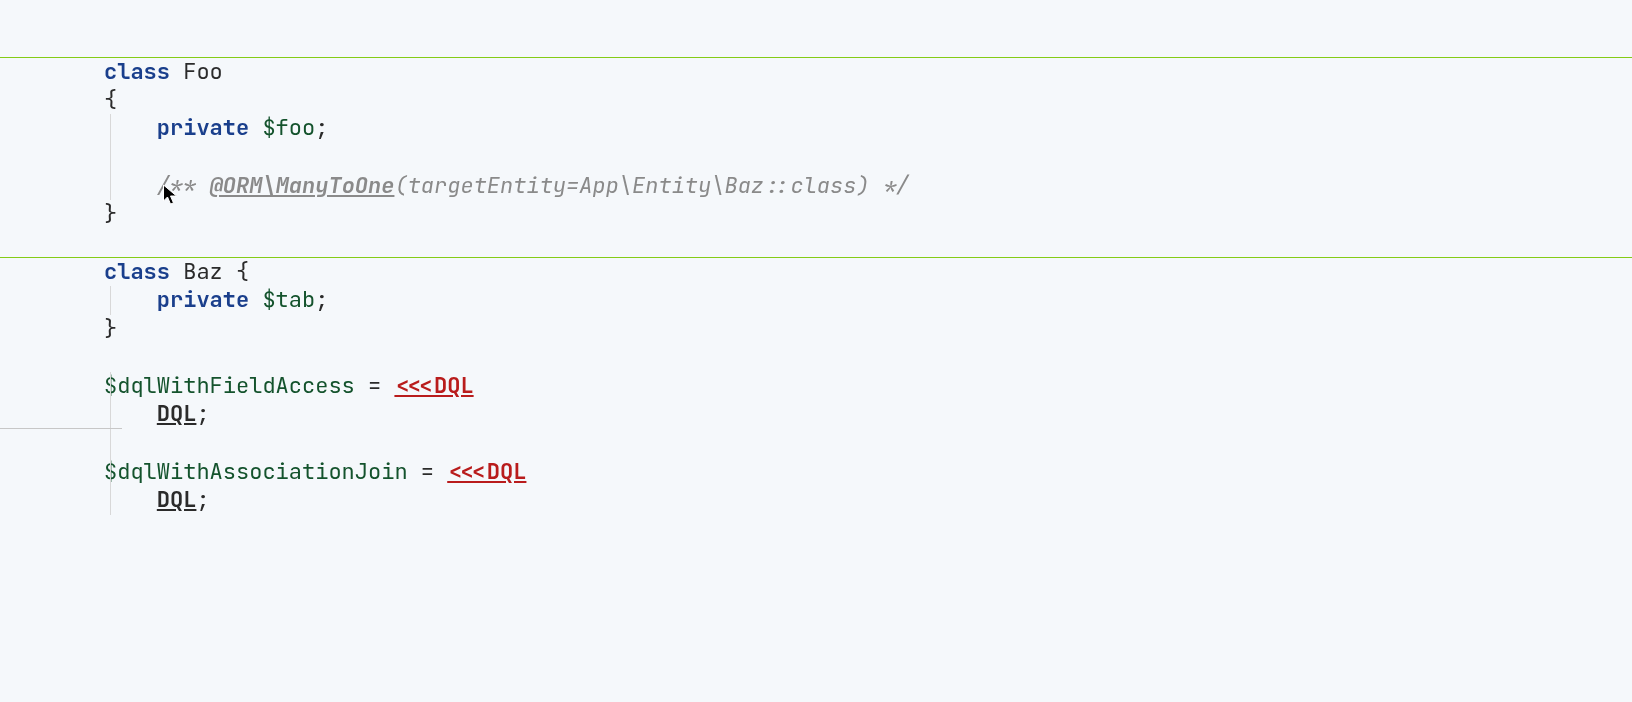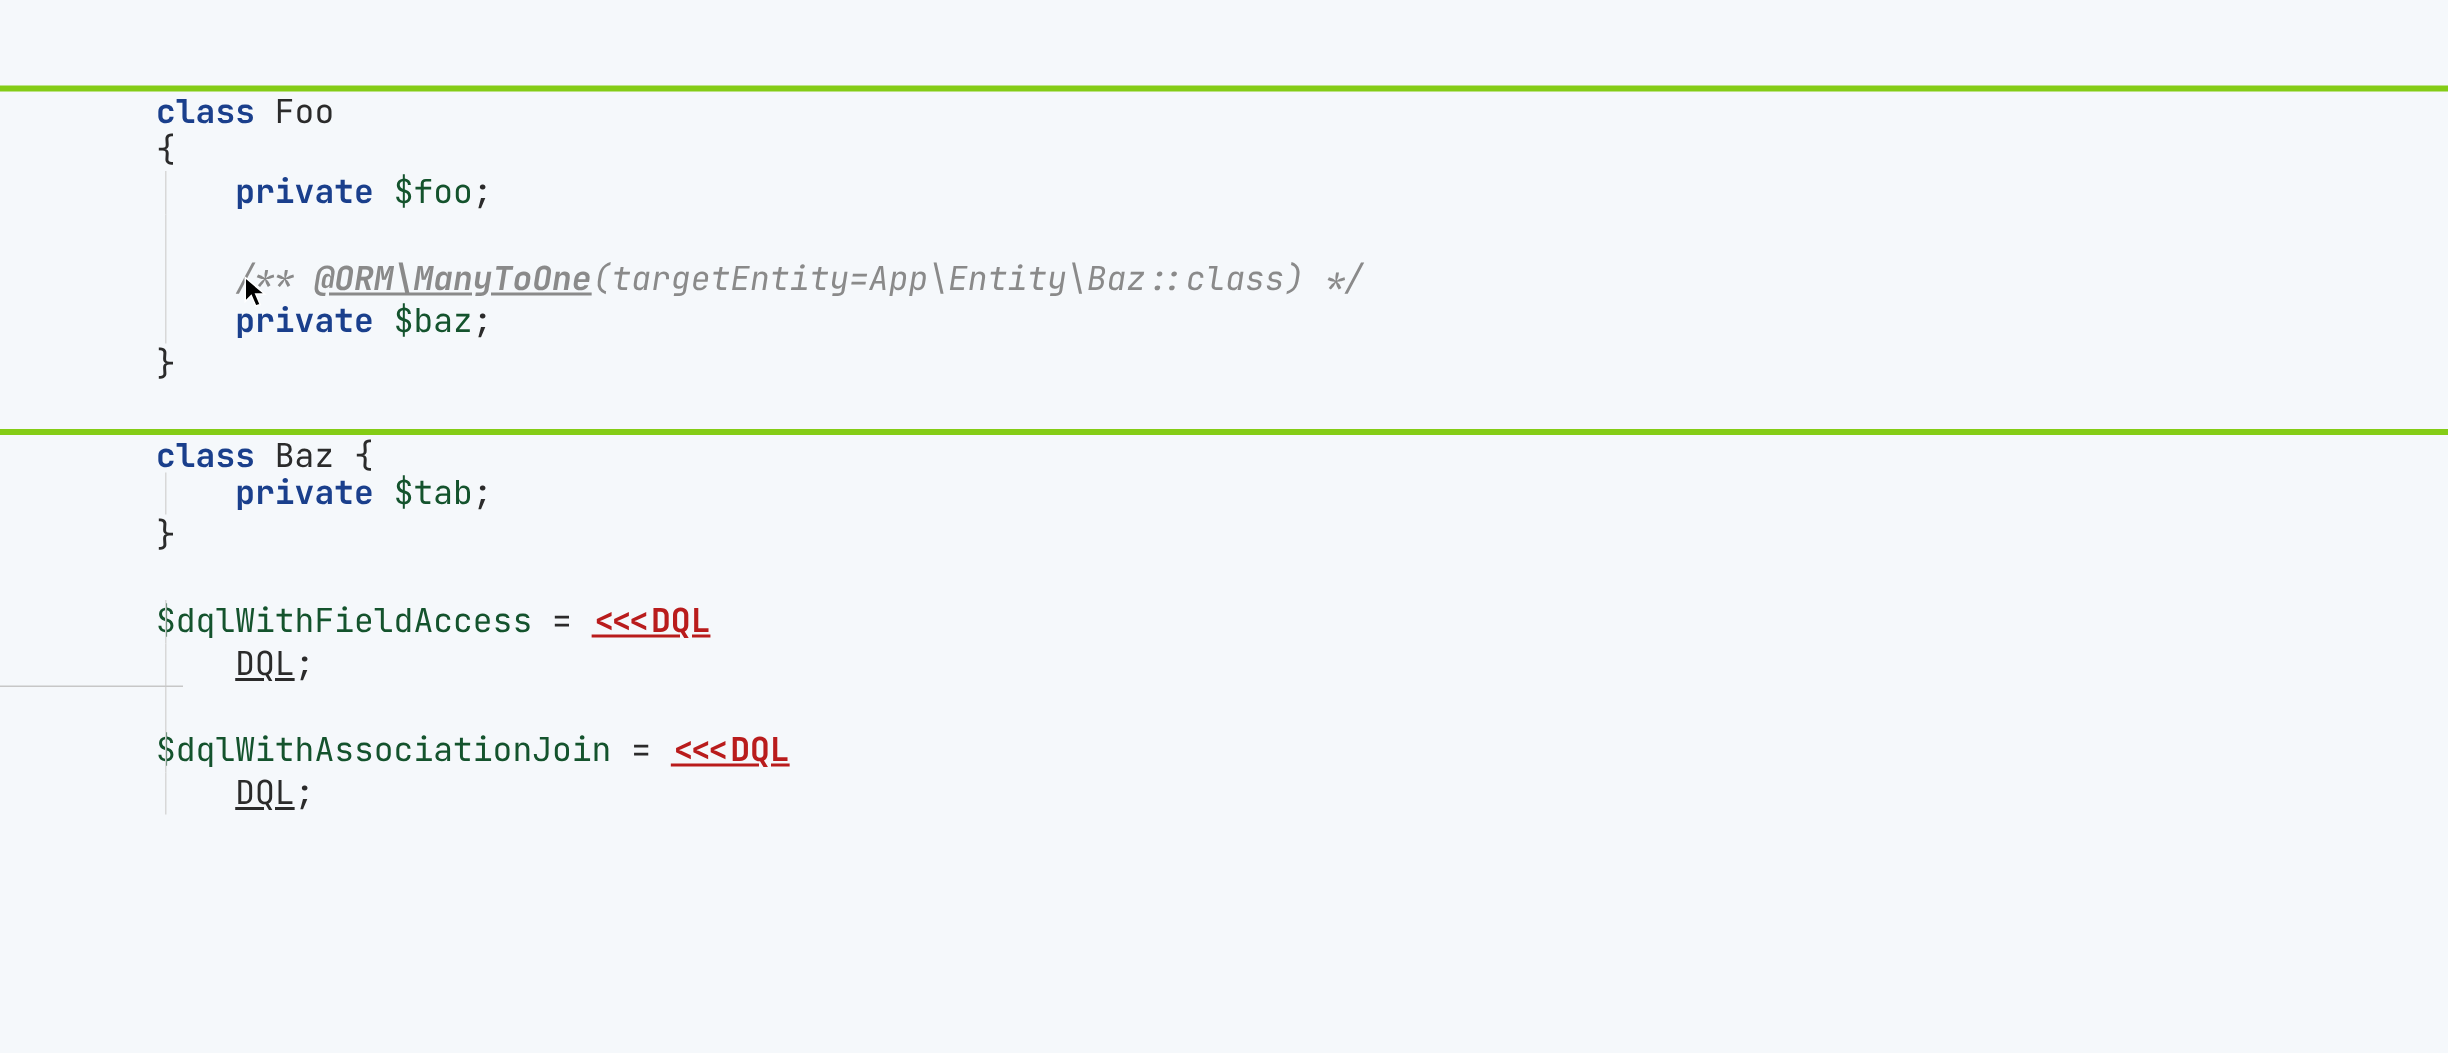--- a/index.html
+++ b/index.html
@@ -17,21 +17,21 @@
     width: 100%;
     position: relative;
   }
   .code-line {
     height: 28.6px;
     white-space: pre;
     position: relative;
     padding-left: 104px;
   }
   .divider {
-    border-top: 4px solid #84cc16;
+    border-top: 1px solid #84cc16;
   }
   .guide {
     position: absolute;
     left: 110px;
     top: 0;
     bottom: 0;
     width: 1px;
     background: #d8d8d8;
   }
   .green-hl {
@@ -47,21 +47,21 @@
     right: 1510px;
     bottom: 0;
     border-bottom: 1px solid #c7c7c7;
   }
   .kw { color: #1a3f8c; font-weight: 700; }
   .var { color: #14532d; }
   .cmt { color: #8a8a8a; font-style: italic; }
   .cmt-u { text-decoration: underline; text-align: right; }
   .str { color: #0a680a; font-weight: 600; }
   .heredoc-tag { color: #b91c1c; font-weight: 700; text-decoration: underline; }
-  .heredoc-end { text-decoration: underline; font-weight: 400; }
+  .heredoc-end { text-decoration: underline; font-weight: 700; }
   .punct { color: #2b2b2b; }
   .id { color: #2b2b2b; }
   .fw { font-weight: 700; }
 
   .cursor {
     position: absolute;
     width: 17px;
     height: 24px;
     pointer-events: none;
     z-index: 10;
@@ -71,21 +71,20 @@
 <body>
 
 <div class="editor" id="editor">
     <div class="code-line"></div>
     <div class="code-line"></div>
     <div class="code-line divider"><span class="kw">class</span><span class="id"> Foo</span></div>
     <div class="code-line"><span class="punct">{</span></div>
     <div class="code-line"><div class="guide"></div><span>    </span><span class="kw">private</span><span> </span><span class="var">$foo</span><span class="punct">;</span></div>
     <div class="code-line"><div class="guide"></div><span></span></div>
     <div class="code-line"><div class="guide"></div><span>    </span><span class="cmt">/** </span><span class="cmt cmt-u fw">@ORM\ManyToOne</span><span class="cmt">(targetEntity=App\Entity\Baz::class) */</span></div>
-    <div class="code-line"><div class="guide"></div><span>    </span><span class="kw">private</span><span> </span><span class="var">$baz</span><span class="punct">;</span></div>
     <div class="code-line"><span class="punct">}</span></div>
     <div class="code-line"></div>
     <div class="code-line divider"><span class="kw">class</span><span class="id"> Baz {</span></div>
     <div class="code-line"><div class="guide"></div><span>    </span><span class="kw">private</span><span> </span><span class="var">$tab</span><span class="punct">;</span></div>
     <div class="code-line"><span class="punct">}</span></div>
     <div class="code-line"></div>
     <div class="code-line"><div class="guide"></div><span class="var">$dqlWithFieldAccess</span><span> = </span><span class="heredoc-tag">&lt;&lt;&lt;DQL</span></div>
     <div class="code-line method-sep"><div class="guide"></div><span>    </span><span class="heredoc-end">DQL</span><span class="punct">;</span></div>
     <div class="code-line"><div class="guide"></div></div>
     <div class="code-line"><div class="guide"></div><span class="var">$dqlWithAssociationJoin</span><span> = </span><span class="heredoc-tag">&lt;&lt;&lt;DQL</span></div>

